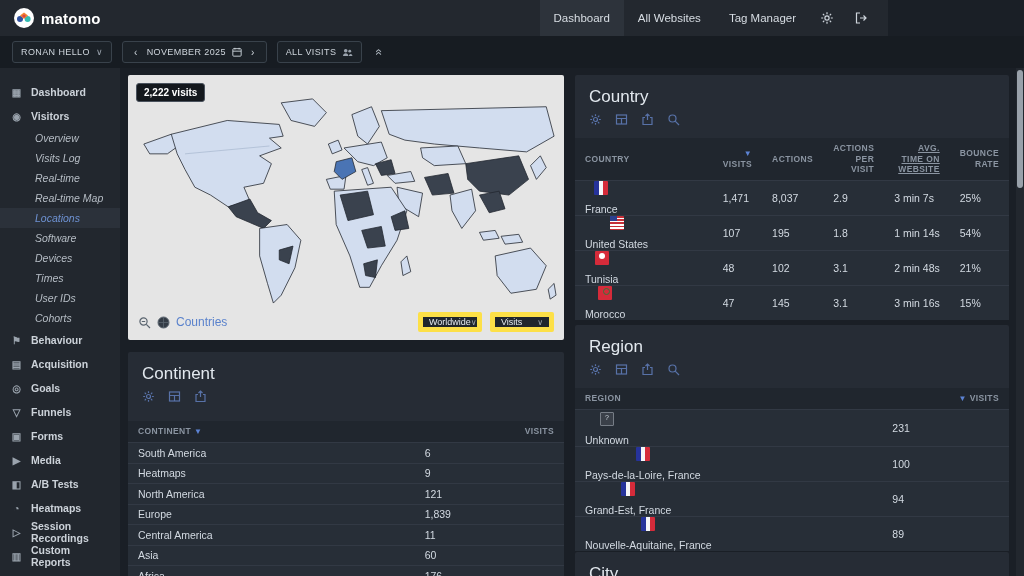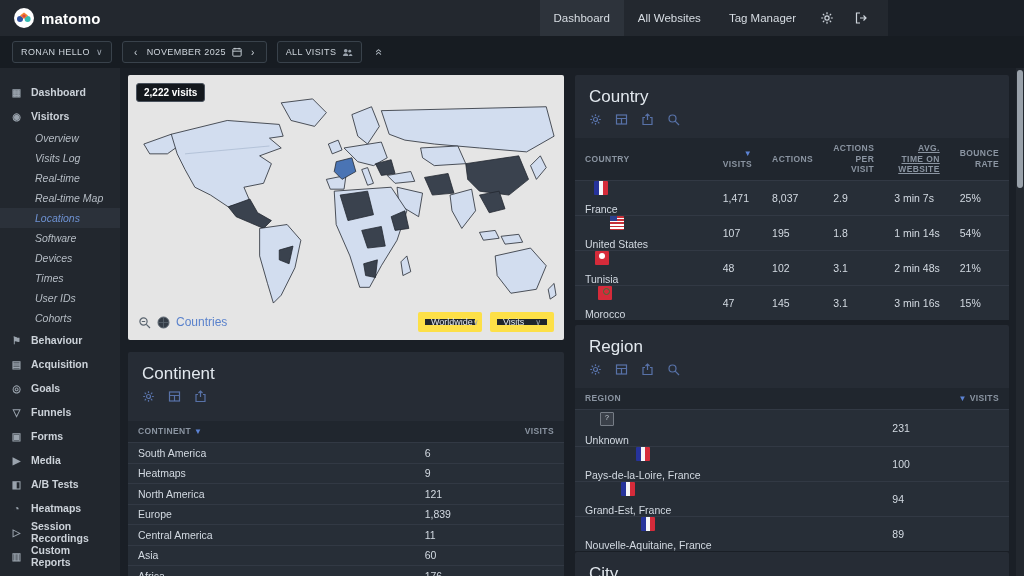--- a/index.html
+++ b/index.html
@@ -71,21 +71,21 @@
   .tfoot-row { display:flex; justify-content:space-between; align-items:center; padding:6px 14px 2px 14px; }
   .limit-sel { color:#6f94d6; font-size:10px; cursor:pointer; }
 
   
   .map-card { height:265px; background:#e5e5e5; }
   .visits-badge { position:absolute; top:8px; left:8px; background:#14181d; border:1px solid #4a525d; border-radius:3px; color:#fff; font-size:10px; font-weight:bold; padding:3px 7px; z-index:3; }
   .map-svg { position:absolute; top:18px; left:6px; }
   .map-footer { position:absolute; bottom:8px; left:10px; right:10px; display:flex; justify-content:space-between; align-items:center; }
   .map-left { display:flex; align-items:center; gap:6px; }
   .map-link { color:#5a82cc; font-size:12px; cursor:pointer; }
-  .map-sel { display:flex; align-items:center; justify-content:space-between; border:7px solid #fde047; border-radius:2px; background:#20262c; height:20px; padding:0 6px; color:#e4e9ee; font-size:9px; width:64px; cursor:pointer; }
+  .map-sel { display:flex; align-items:center; justify-content:space-between; border:5px solid #fde047; border-radius:2px; background:#20262c; height:20px; padding:0 6px; color:#e4e9ee; font-size:9px; width:64px; cursor:pointer; }
   .map-sel .tb-chev { font-size:8px; }
   .map-sels { display:flex; gap:8px; }
 
   
   .continent-card { height:300px; overflow:hidden; }
   
   .country-card { height:238px; }
   .region-card { height:215px; }
   .city-card { height:80px; }
   .region-card .card-pad, .country-card .card-pad { padding-bottom:4px; }

